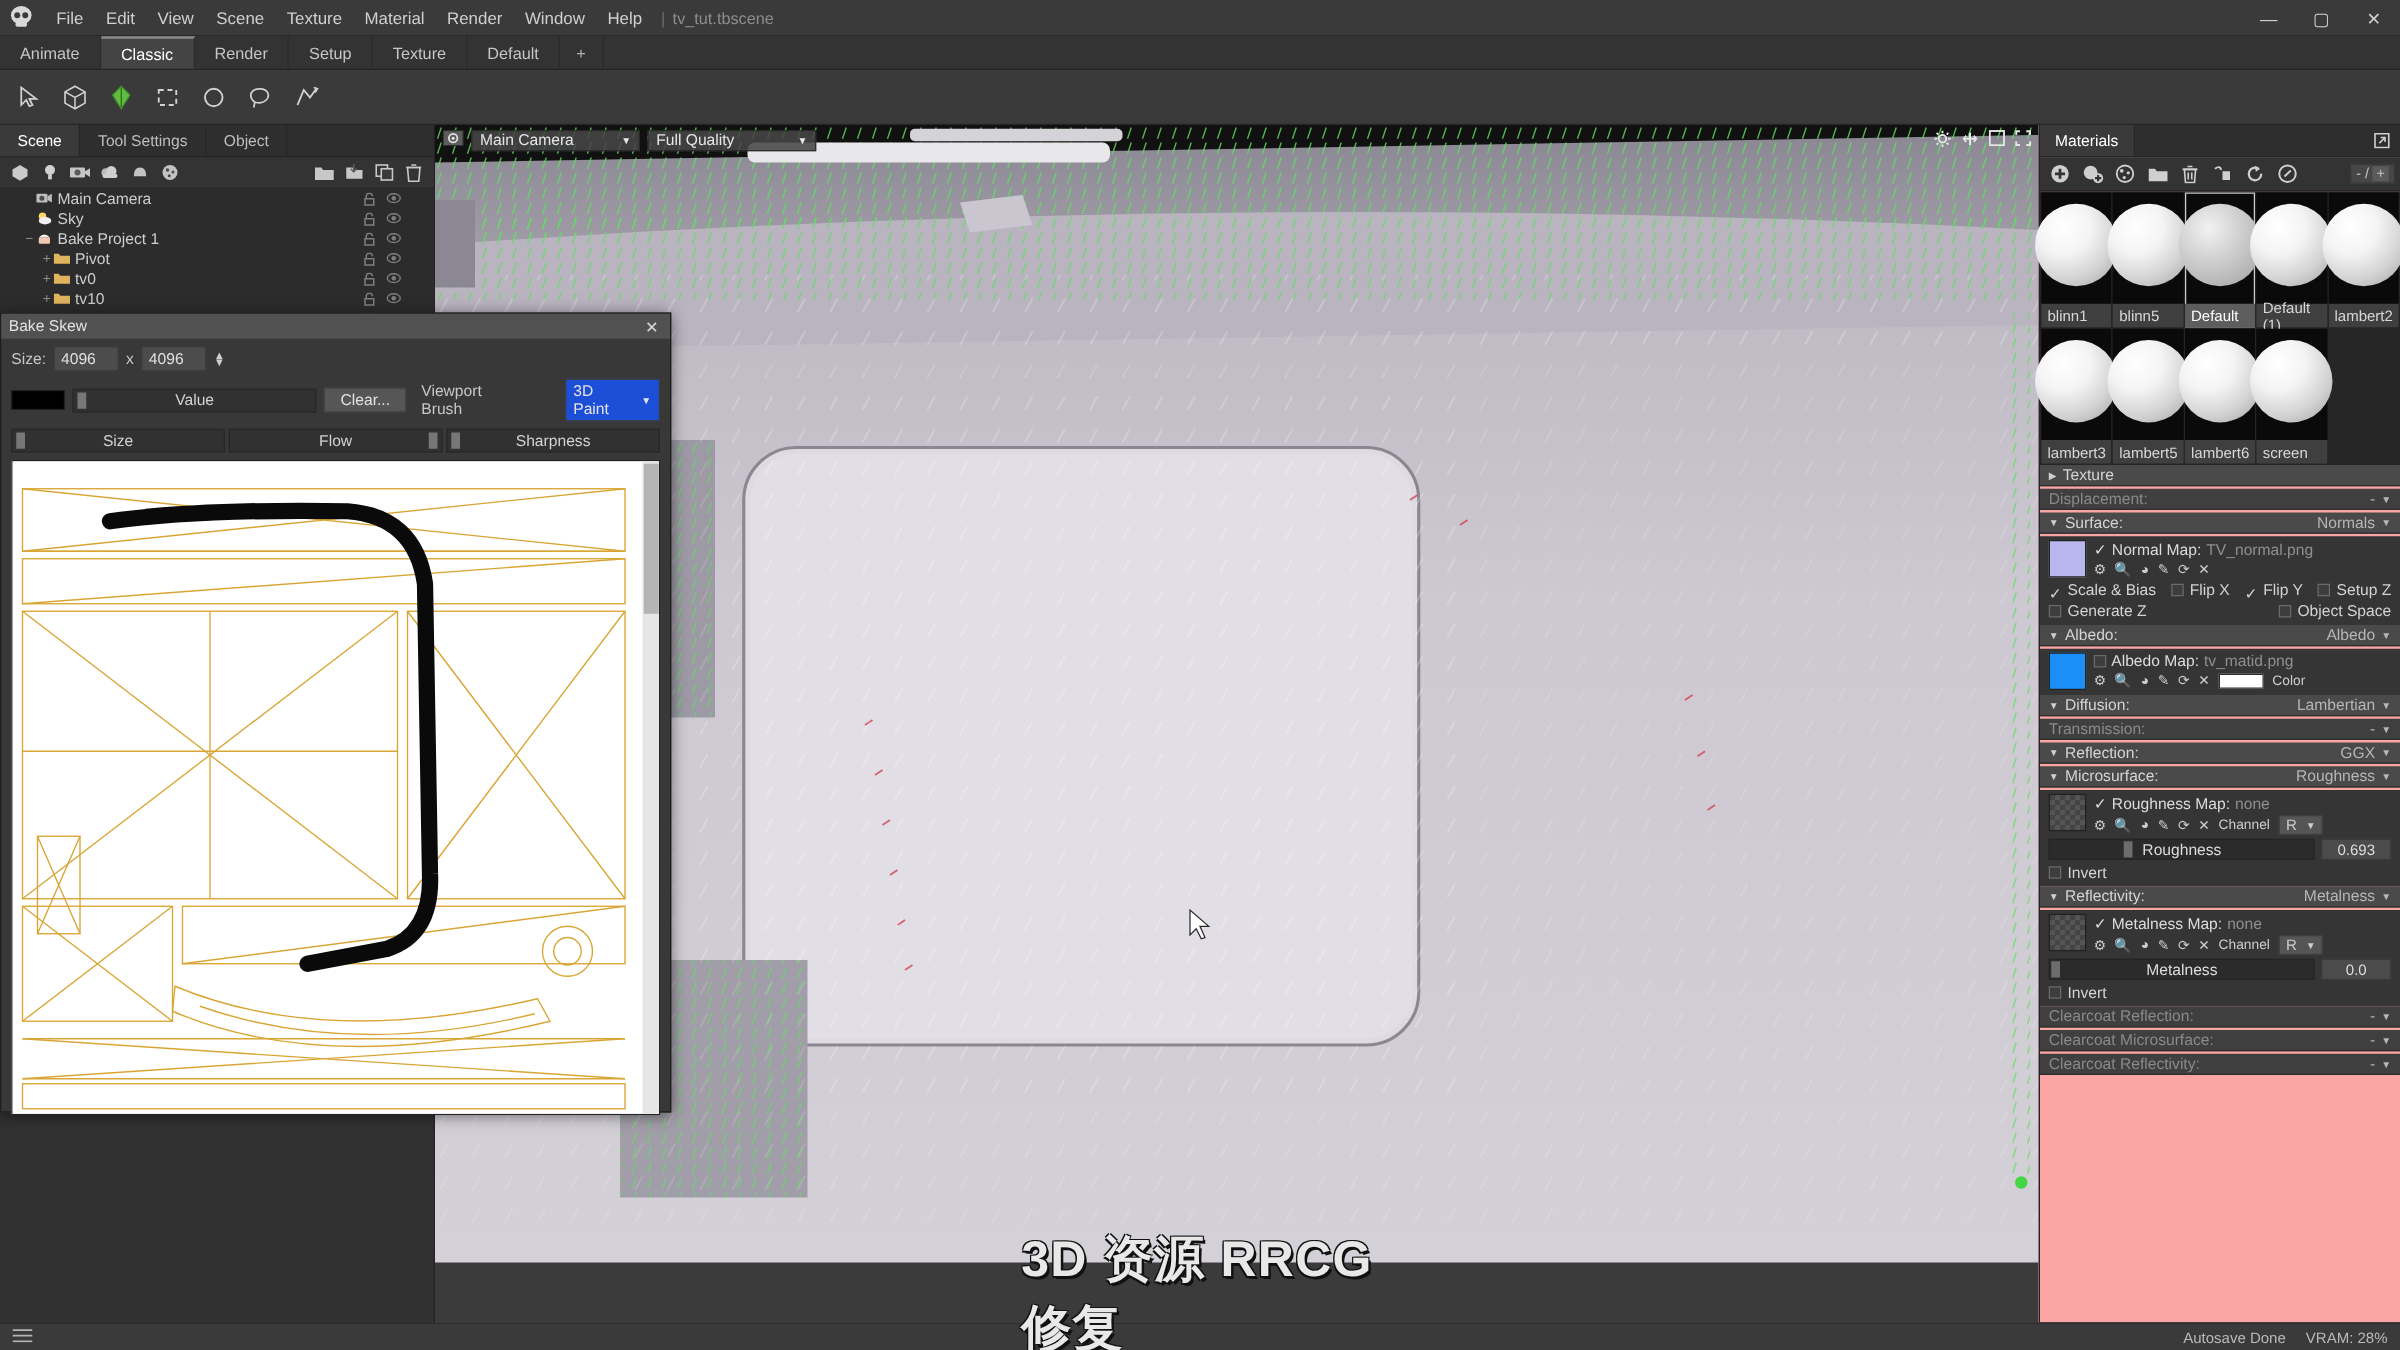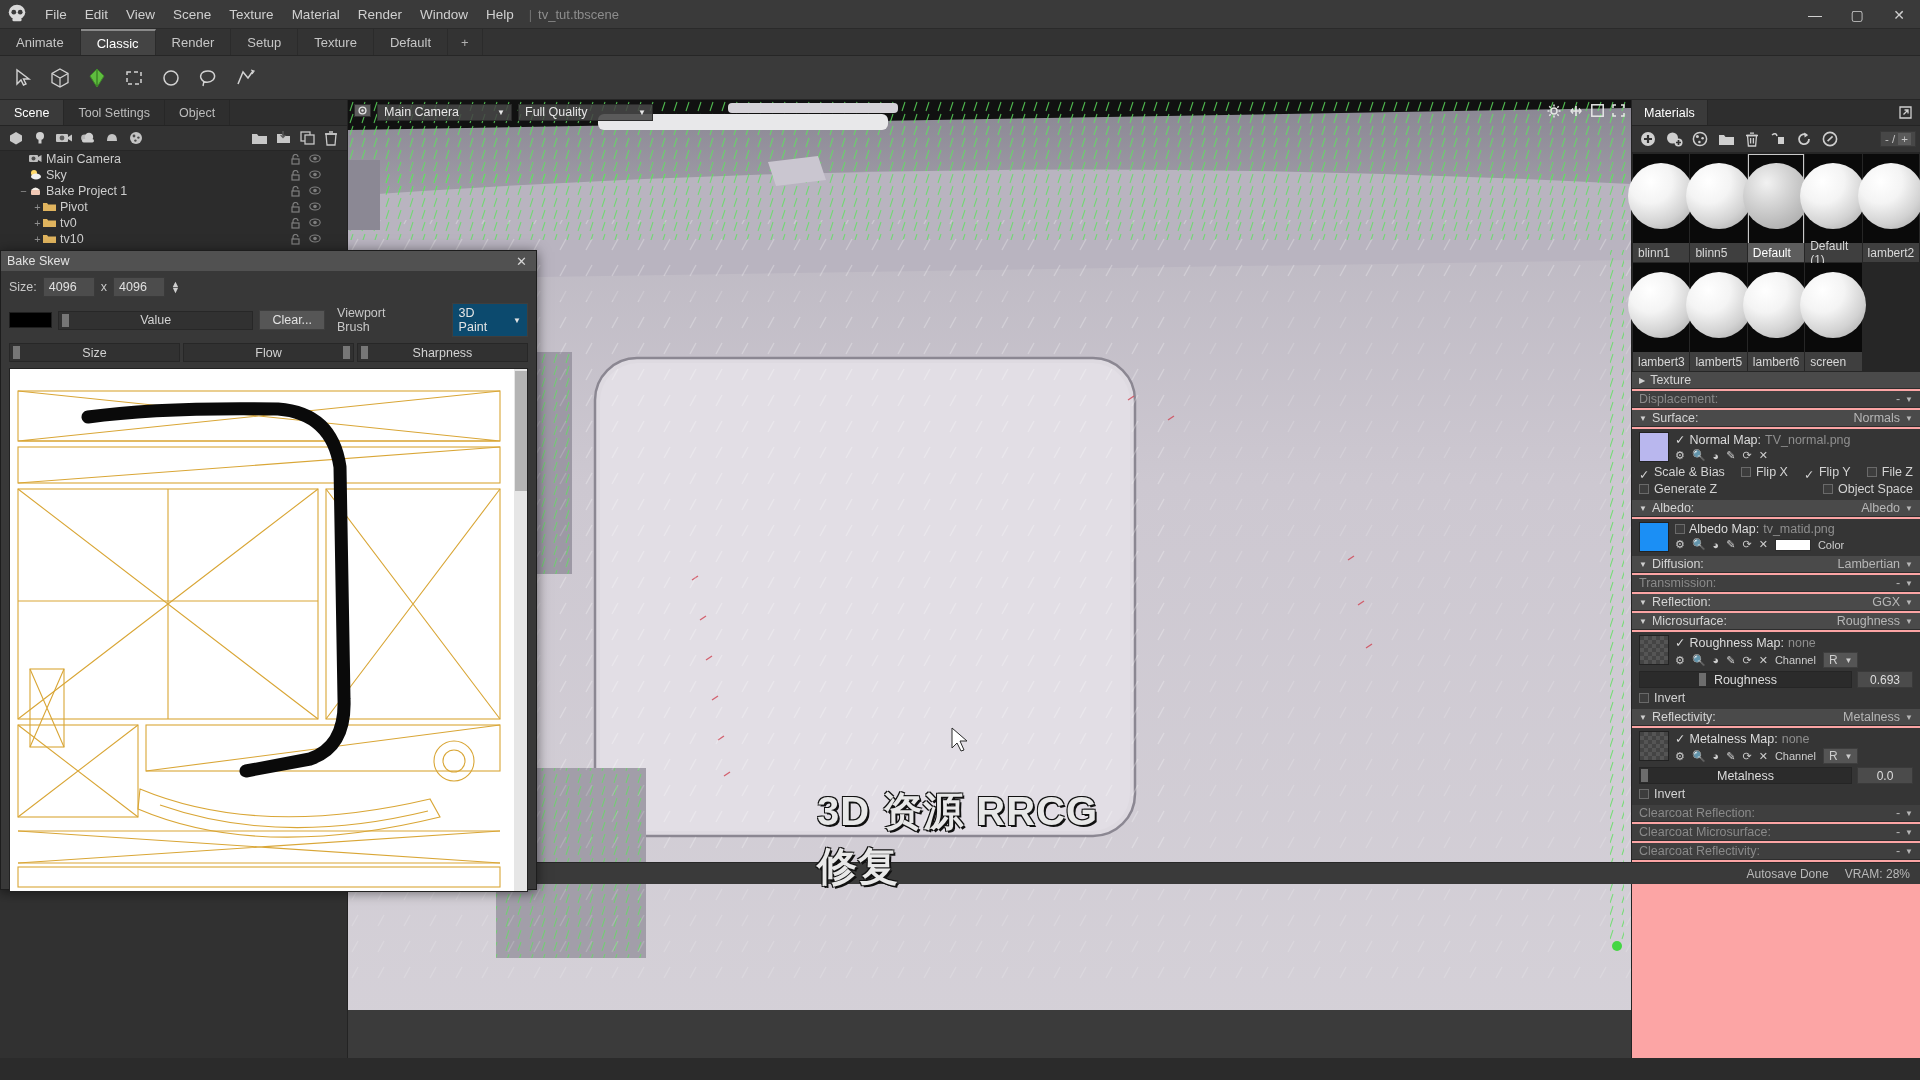--- a/index.html
+++ b/index.html
@@ -3,21 +3,21 @@
 <meta charset="utf-8">
 <style>
   * { box-sizing: border-box; margin:0; padding:0; }
   html,body{
     width:1920px; height:1080px; overflow:hidden;
     background:#2b2b2b;
     font-family:"Liberation Sans", sans-serif;
     font-size:13px; color:#c9c9c9;
     -webkit-font-smoothing:antialiased;
   }
-  #app{ position:relative; width:1920px; height:884px; }
+  #app{ position:relative; width:1920px; height:1080px; }
 
   
   .titlebar{
     position:absolute; left:0; top:0; width:1920px; height:29px;
     background:#3a3a3a; display:flex; align-items:center;
     border-bottom:1px solid #2a2a2a;
   }
   .app-logo{ width:22px;height:22px;margin:0 8px 0 6px; flex:none; }
   .menu-item{
     padding:4px 9px; color:#d0d0d0; font-size:13.5px; cursor:default;
@@ -100,21 +100,21 @@
   .slider{
     position:relative; height:19px; background:#313131; border:1px solid #272727;
     display:flex;align-items:center;justify-content:center; font-size:12.5px; color:#d2d2d2;
   }
   .slider .knob{ position:absolute; left:3px; top:2px; width:7px; height:13px; background:#777; }
   .btn{
     background:#565656; border:1px solid #3e3e3e; color:#e2e2e2; font-size:12.5px;
     padding:2px 12px;
   }
   .combo{
-    background:#0c4a6e; border:1px solid #3e3e3e; color:#e4e4e4; font-size:12.5px;
+    background:#1d4ed8; border:1px solid #3e3e3e; color:#e4e4e4; font-size:12.5px;
     padding:2px 6px; display:flex;align-items:center; gap:8px; min-width:76px;margin-left:26px;
   }
   .combo .car{ margin-left:auto; font-size:8px; }
   .bs-canvas{
     margin:4px 8px; width:519px; height:524px; background:#ffffff;
     border:1px solid #222; position:relative; overflow:hidden;
   }
 
   
   .viewport{
@@ -863,21 +863,21 @@
           <span class="chk on">✓</span>
           <span>Scale &amp; Bias</span>
           <span class="sp"></span>
           <span class="chk"></span>
           <span>Flip X</span>
           <span class="sp"></span>
           <span class="chk on">✓</span>
           <span>Flip Y</span>
           <span class="sp"></span>
           <span class="chk"></span>
-          <span>File Z</span>
+          <span>Setup Z</span>
         </div>
         <div class="optline">
           <span class="chk"></span>
           <span>Generate Z</span>
           <span class="sp"></span>
           <span class="chk"></span>
           <span>Object Space</span>
         </div>
       </div>
 

